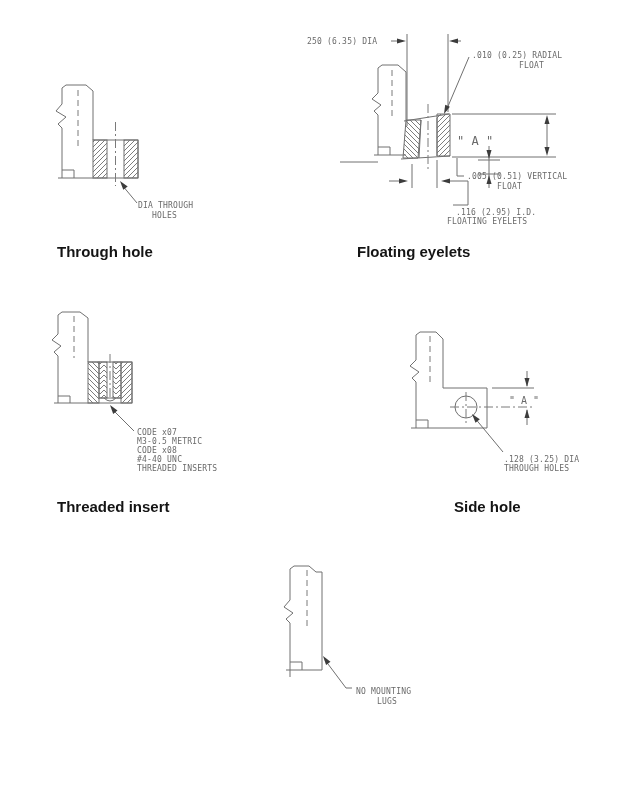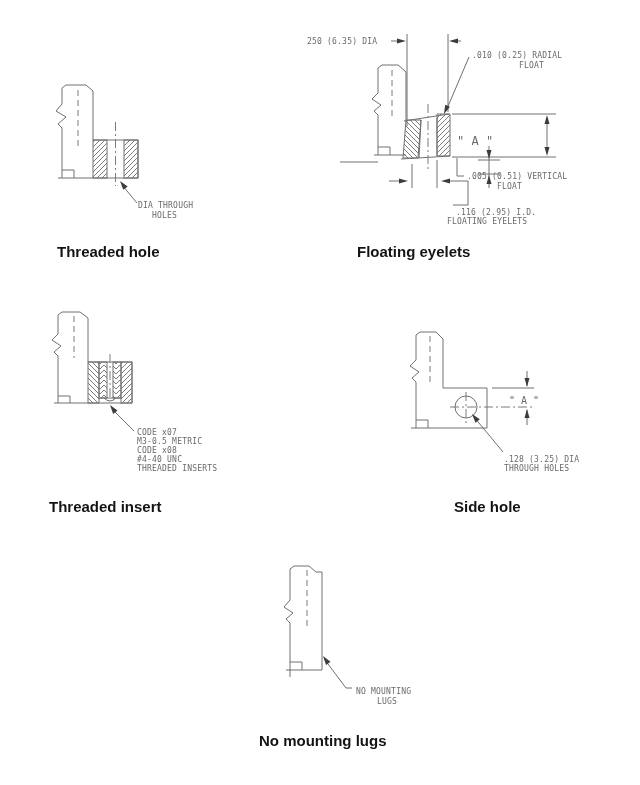--- a/index.html
+++ b/index.html
@@ -121,18 +121,17 @@
   <g>
     <path class="ln" d="M294,566 L309,566 L316,572 L322,572 L322,670 M294,566 L290,569 L290,600 M290,600 L284,607 L293,613 L286,619 L290,623 M290,623 L290,677 M286,670 L322,670 M290,662 L302,662 L302,670"></path>
     <path class="dash" d="M307,570 L307,628"></path>
     <path class="ln" d="M325,660 L346,688 L352,688"></path>
     <polygon class="ah" points="323,656 330.5,661.7 326.1,664.9"></polygon>
     <text class="tech" x="356" y="694">NO MOUNTING</text>
     <text class="tech" x="377" y="704">LUGS</text>
   </g>
 </svg>
 
-  <div class="caption" style="left:57px;top:243px;">Threaded hole</div>
+  <div class="caption" style="left:57px;top:243px;">Through hole</div>
   <div class="caption" style="left:357px;top:243px;">Floating eyelets</div>
-  <div class="caption" style="left:49px;top:498px;">Threaded insert</div>
+  <div class="caption" style="left:57px;top:498px;">Threaded insert</div>
   <div class="caption" style="left:413px;top:498px;margin-left:41px;">Side hole</div>
-  <div class="caption" style="left:259px;top:732px;">No mounting lugs</div>
 </div>
 
 </body></html>

